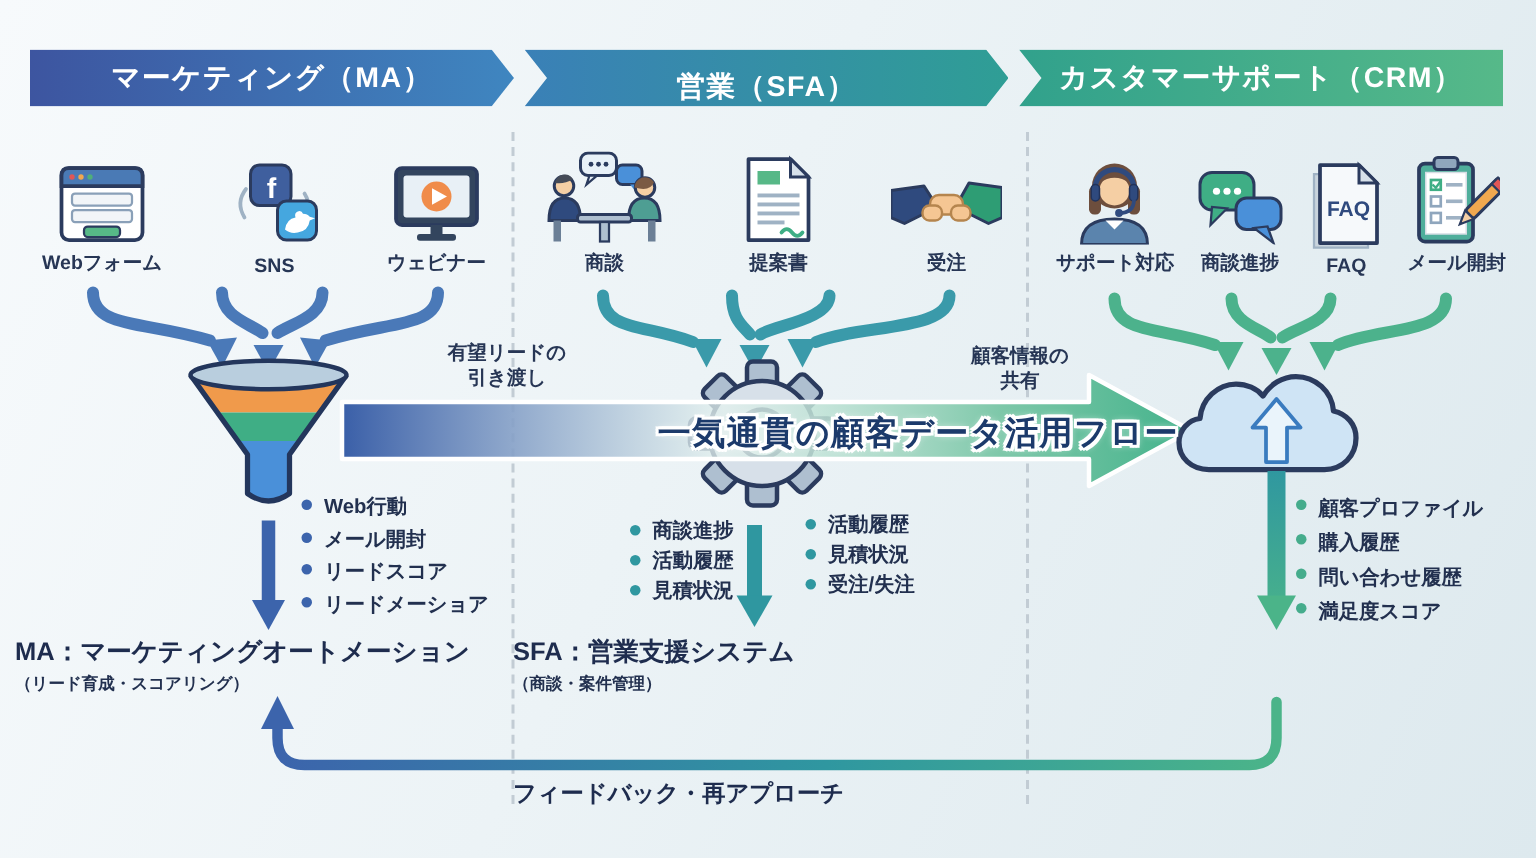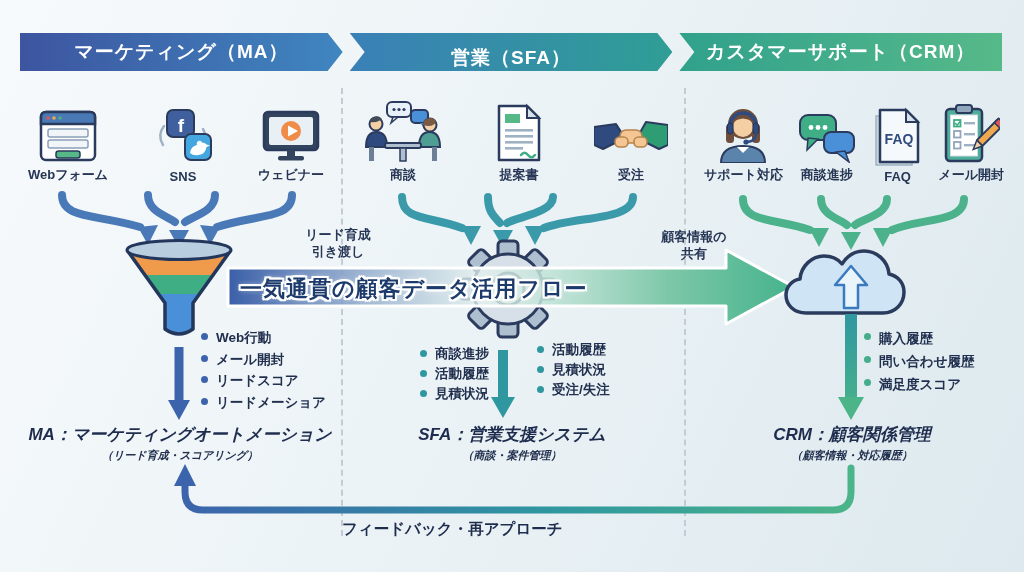--- a/index.html
+++ b/index.html
@@ -25,38 +25,38 @@
   .channels-ma{left:28px;width:296px;}
   .channels-sfa{left:362px;width:306px;}
   .channels-crm{left:704px;width:300px;}
   .channel{display:flex;flex-direction:column;align-items:center;}
   .cicon{display:flex;align-items:flex-end;justify-content:center;height:66px;}
   .clabel{font-size:13px;font-weight:700;color:#273655;margin-top:3px;white-space:nowrap;}
   
   .handoff{position:absolute;width:110px;text-align:center;font-size:13px;font-weight:700;
            color:#273655;line-height:1.3;z-index:4;}
   .handoff-1{left:283px;top:227px;}
-  .handoff-2{left:639px;top:229px;}
-  
-  .flow-label{position:absolute;left:240px;width:546px;top:274px;text-align:left;
+  .handoff-2{left:625px;top:229px;}
+  
+  .flow-label{position:absolute;left:240px;width:546px;top:274px;text-align:right;
     font-size:22px;font-weight:800;letter-spacing:1px;color:#1c3a6b;z-index:5;white-space:nowrap;
     text-shadow:-2px -2px 0 #fff,2px -2px 0 #fff,-2px 2px 0 #fff,2px 2px 0 #fff,
                 -2px 0 0 #fff,2px 0 0 #fff,0 -2px 0 #fff,0 2px 0 #fff,0 0 6px #fff;}
   
   .bullets{position:absolute;margin:0;padding:0;list-style:none;font-size:13.5px;font-weight:700;
            color:#22304f;z-index:3;white-space:nowrap;}
   .bullets li{position:relative;padding-left:15px;}
   .bullets li::before{content:"";position:absolute;left:0;top:6px;width:7px;height:7px;border-radius:50%;
                       background:var(--dot,#3c64ac);}
   .bullets-ma{left:201px;top:327px;line-height:21.5px;--dot:#3c64ac;}
   .bullets-sfa-left{left:420px;top:344px;line-height:20px;--dot:#2f97a0;}
   .bullets-sfa-right{left:537px;top:340px;line-height:20px;--dot:#2f97a0;}
   .bullets-crm{left:864px;top:327px;line-height:23px;--dot:#45ac8c;}
   
-  .col-title{position:absolute;width:340px;text-align:center;z-index:3;font-style:italic;}
+  .col-title{position:absolute;width:340px;text-align:left;z-index:3;}
   .col-title .t{font-size:17px;font-weight:800;color:#1e2c4e;white-space:nowrap;}
   .col-title .s{font-size:11px;font-weight:700;color:#22304f;margin-top:2px;white-space:nowrap;}
   .col-title-ma{left:10px;top:423px;}
   .col-title-sfa{left:342px;top:423px;}
   .col-title-crm{left:682px;top:423px;}
   
   .feedback-label{position:absolute;left:342px;width:340px;top:519px;text-align:left;
     font-size:15.5px;font-weight:800;color:#1e2c4e;z-index:3;white-space:nowrap;}
   
   .overlay{position:absolute;left:0;top:0;z-index:1;pointer-events:none;}
@@ -354,21 +354,21 @@
       <polygon points="838,397 864,397 851,420" fill="#4bb489"></polygon>
     </g>
 
     <g>
       <path d="M851 468 L851 492 Q851 510 833 510 L203 510 Q185 510 185 492 L185 484" fill="none" stroke="url(#fbGrad)" stroke-width="7" stroke-linecap="round"></path>
       <polygon points="174,486 196,486 185,464" fill="#3c64ac"></polygon>
     </g>
   </svg>
 
   <div class="handoff handoff-1">
-    <div>リード育成</div>
+    <div>有望リードの</div>
     <div>引き渡し</div>
   </div>
   <div class="handoff handoff-2">
     <div>顧客情報の</div>
     <div>共有</div>
   </div>
 
   <div class="flow-label">一気通貫の顧客データ活用フロー</div>
 
   <ul class="bullets bullets-ma">
@@ -381,33 +381,30 @@
     <li>商談進捗</li>
     <li>活動履歴</li>
     <li>見積状況</li>
   </ul>
   <ul class="bullets bullets-sfa-right">
     <li>活動履歴</li>
     <li>見積状況</li>
     <li>受注/失注</li>
   </ul>
   <ul class="bullets bullets-crm">
+    <li>顧客プロファイル</li>
     <li>購入履歴</li>
     <li>問い合わせ履歴</li>
     <li>満足度スコア</li>
   </ul>
 
   <div class="col-title col-title-ma">
     <div class="t">MA：マーケティングオートメーション</div>
     <div class="s">（リード育成・スコアリング）</div>
   </div>
   <div class="col-title col-title-sfa">
     <div class="t">SFA：営業支援システム</div>
     <div class="s">（商談・案件管理）</div>
   </div>
-  <div class="col-title col-title-crm">
-    <div class="t">CRM：顧客関係管理</div>
-    <div class="s">（顧客情報・対応履歴）</div>
-  </div>
 
   <div class="feedback-label">フィードバック・再アプローチ</div>
 
 </div>
 
 </body></html>

